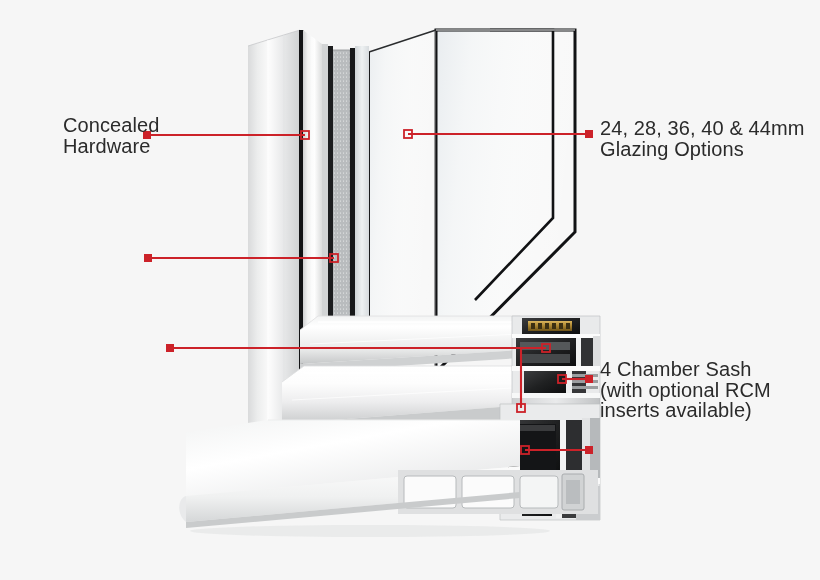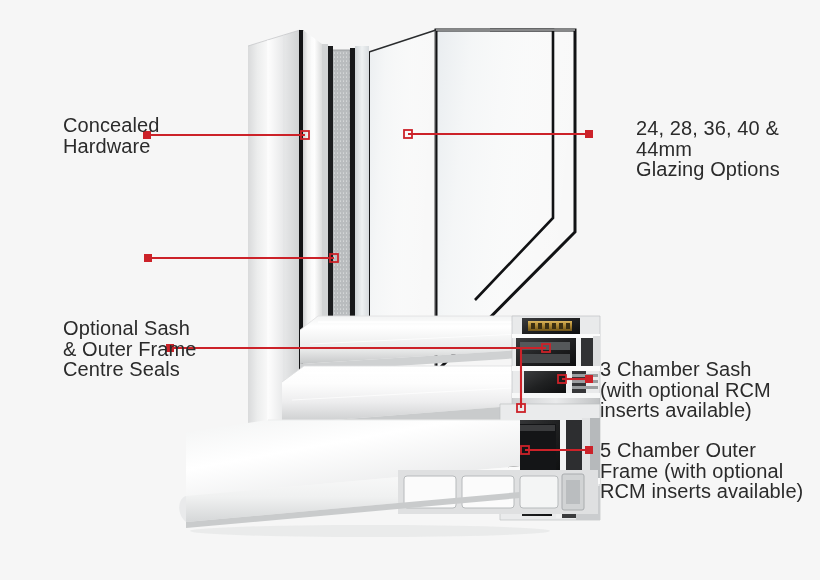--- a/index.html
+++ b/index.html
@@ -297,25 +297,19 @@
       </g>
       <g>
         <line x1="525" y1="450" x2="589" y2="450" stroke="#cc2229" stroke-width="2.1"></line>
         <rect x="521" y="446" width="8" height="8" fill="none" stroke="#cc2229" stroke-width="1.8"></rect>
         <rect x="585" y="446" width="8" height="8" fill="#cc2229"></rect>
       </g>
     </svg>
 
   <div class="callout-label left" style="left:63px;  top:115px;">Concealed
 Hardware</div>
-  <div class="callout-label left" style="left:63px;  top:318px;">Optional Sash
-&amp; Outer Frame
-Centre Seals</div>
-  <div class="callout-label right" style="left:600px; top:118px;margin-left:36px;">24, 28, 36, 40 &amp; 44mm
+  <div class="callout-label right" style="left:600px; top:118px;">24, 28, 36, 40 &amp; 44mm
 Glazing Options</div>
-  <div class="callout-label right" style="left:600px; top:359px;">3 Chamber Sash
+  <div class="callout-label right" style="left:600px; top:359px;">4 Chamber Sash
 (with optional RCM
 inserts available)</div>
-  <div class="callout-label right" style="left:600px; top:440px;">5 Chamber Outer
-Frame (with optional
-RCM inserts available)</div>
 
 </div>
 
 </body></html>

